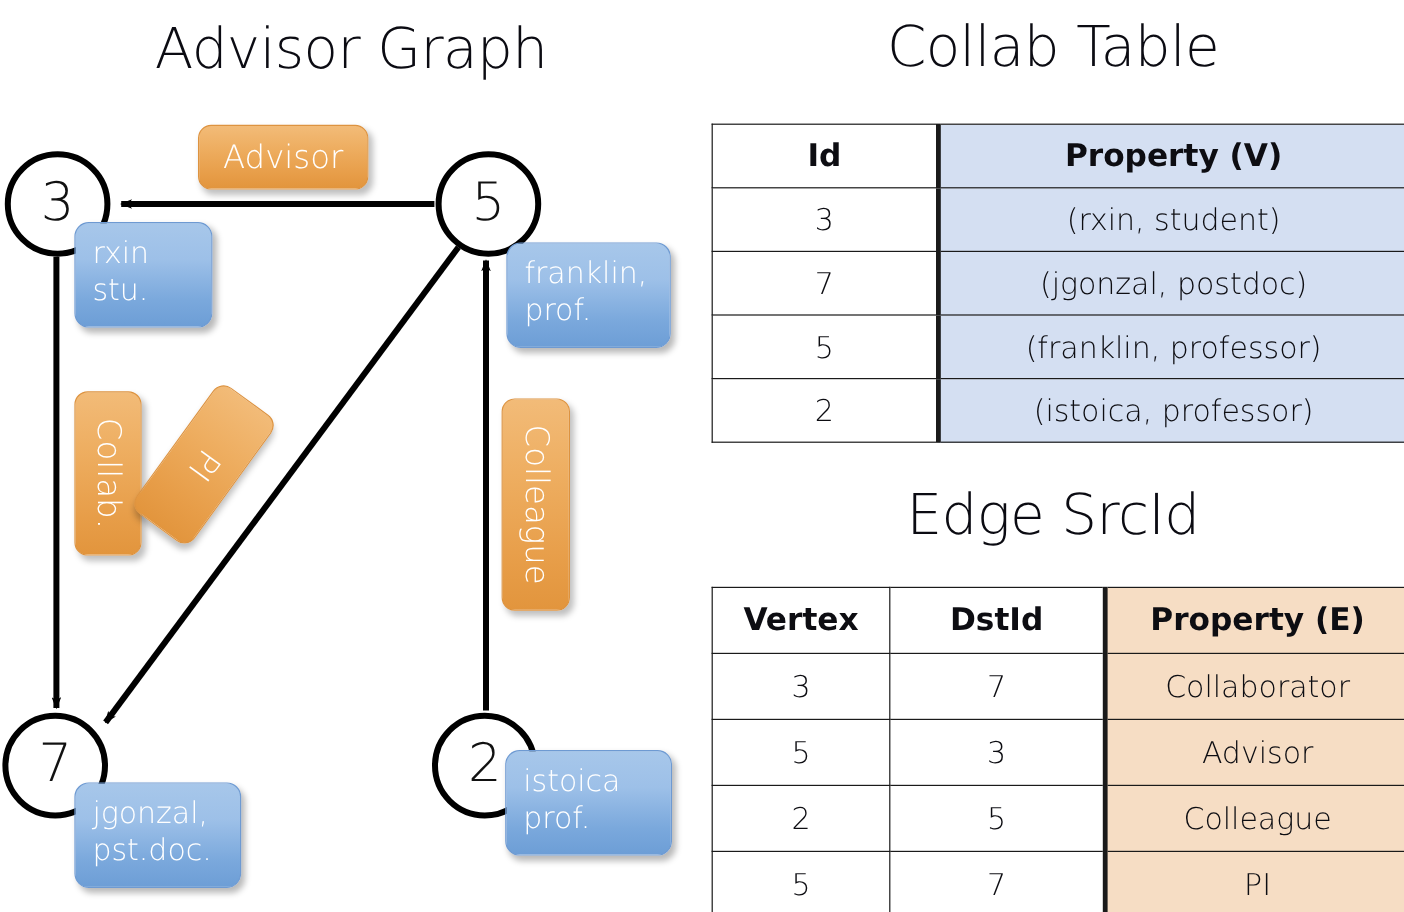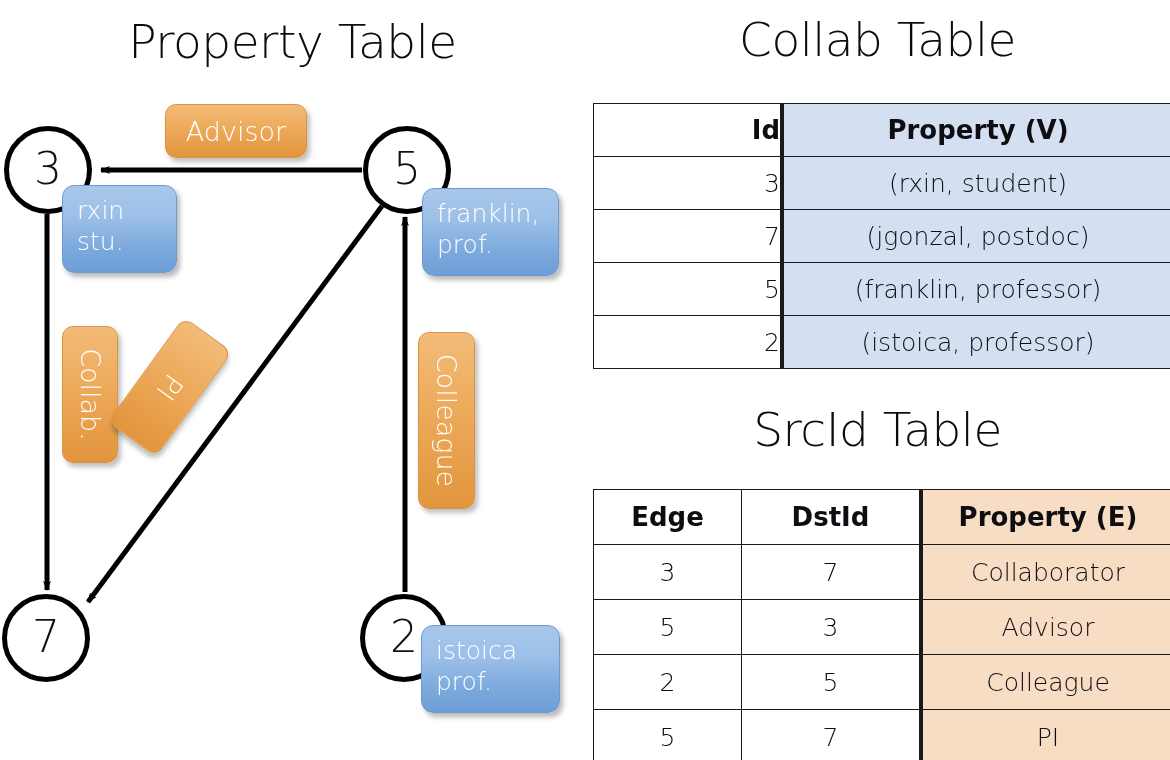--- a/index.html
+++ b/index.html
@@ -81,21 +81,21 @@
     font-family: "DejaVu Sans", sans-serif;
     font-weight: 300;
     font-size: 25px;
     line-height: 1.22;
     padding: 10px 12px 8px 14px;
     box-sizing: border-box;
     z-index: 4;
     white-space: pre-line;
   }
   #prop-rxin     { left: 62px;  top: 185px; width: 115px; height: 88px; }
-  #prop-franklin { left: 422px; top: 188px; width: 137px; height: 88px; }
+  #prop-franklin { left: 422px; top: 202px; width: 137px; height: 88px; }
   #prop-jgonzal  { left: 62px;  top: 652px; width: 139px; height: 88px; }
   #prop-istoica  { left: 421px; top: 625px; width: 139px; height: 88px; }
 
   
   .edge-label {
     position: absolute;
     border-radius: 11px;
     background: linear-gradient(to bottom, #f2bb78 0%, #eeae61 35%, #e79d48 78%, #e2953d 100%);
     border: 1px solid #dd9340;
     box-shadow: 3px 4px 5px rgba(0,0,0,0.25);
@@ -132,35 +132,35 @@
     background: #ffffff;
     padding: 0;
     font-weight: 300;
     font-size: 25px;
     color: #0d0d12;
   }
   .tbl th { font-weight: 700; font-size: 26px; }
 
   #vertex-table { left: 593px; top: 103px; width: 574px; }
   #vertex-table td, #vertex-table th { height: 52px; }
-  #vertex-table .col-id   { width: 186px; text-align: right; }
+  #vertex-table .col-id   { width: 186px; }
   #vertex-table .col-prop { width: 388px; background: #d4dff2; border-left: 4px solid #1a1a1a; }
 
   #edge-table { left: 593px; top: 489px; width: 574px; }
   #edge-table td, #edge-table th { height: 54px; }
   #edge-table .col-src  { width: 147px; }
   #edge-table .col-dst  { width: 177px; text-align: center; }
   #edge-table .col-prop { width: 250px; background: #f6ddc4; border-left: 4px solid #1a1a1a; }
 </style>
 </head>
 <body>
 
-<div class="title" id="title-property-graph">Property Table</div>
+<div class="title" id="title-property-graph">Advisor Graph</div>
 <div class="title" id="title-vertex-table">Collab Table</div>
-<div class="title" id="title-edge-table">SrcId Table</div>
+<div class="title" id="title-edge-table">Edge SrcId</div>
 
 <div id="graph-panel">
 
   <svg id="graph-svg" viewBox="0 0 585 760">
     <defs>
       <marker id="arrowhead" markerWidth="10" markerHeight="8" refX="9" refY="4" orient="auto" markerUnits="userSpaceOnUse">
         <path d="M0,0 L10,4 L0,8 L2.4,4 Z" fill="#000"></path>
       </marker>
     </defs>
 
@@ -183,20 +183,22 @@
     <span>7</span>
   </div>
   <div class="node-circle" id="node-2">
     <span>2</span>
   </div>
 
   <div class="prop-box" id="prop-rxin">rxin
 stu.</div>
   <div class="prop-box" id="prop-franklin">franklin,
 prof.</div>
+  <div class="prop-box" id="prop-jgonzal">jgonzal,
+pst.doc.</div>
   <div class="prop-box" id="prop-istoica">istoica
 prof.</div>
 
   <div class="edge-label" id="edge-label-advisor">
     <span>Advisor</span>
   </div>
   <div class="edge-label" id="edge-label-collab">
     <span class="vert-text">Collab.</span>
   </div>
   <div class="edge-label" id="edge-label-pi">
@@ -230,21 +232,21 @@
     <tr>
       <td class="col-id">2</td>
       <td class="col-prop">(istoica, professor)</td>
     </tr>
   </tbody>
 </table>
 
 <table class="tbl" id="edge-table">
   <thead>
     <tr>
-      <th class="col-src">Edge</th>
+      <th class="col-src">Vertex</th>
       <th class="col-dst">DstId</th>
       <th class="col-prop">Property (E)</th>
     </tr>
   </thead>
   <tbody>
     <tr>
       <td class="col-src">3</td>
       <td class="col-dst">7</td>
       <td class="col-prop">Collaborator</td>
     </tr>

